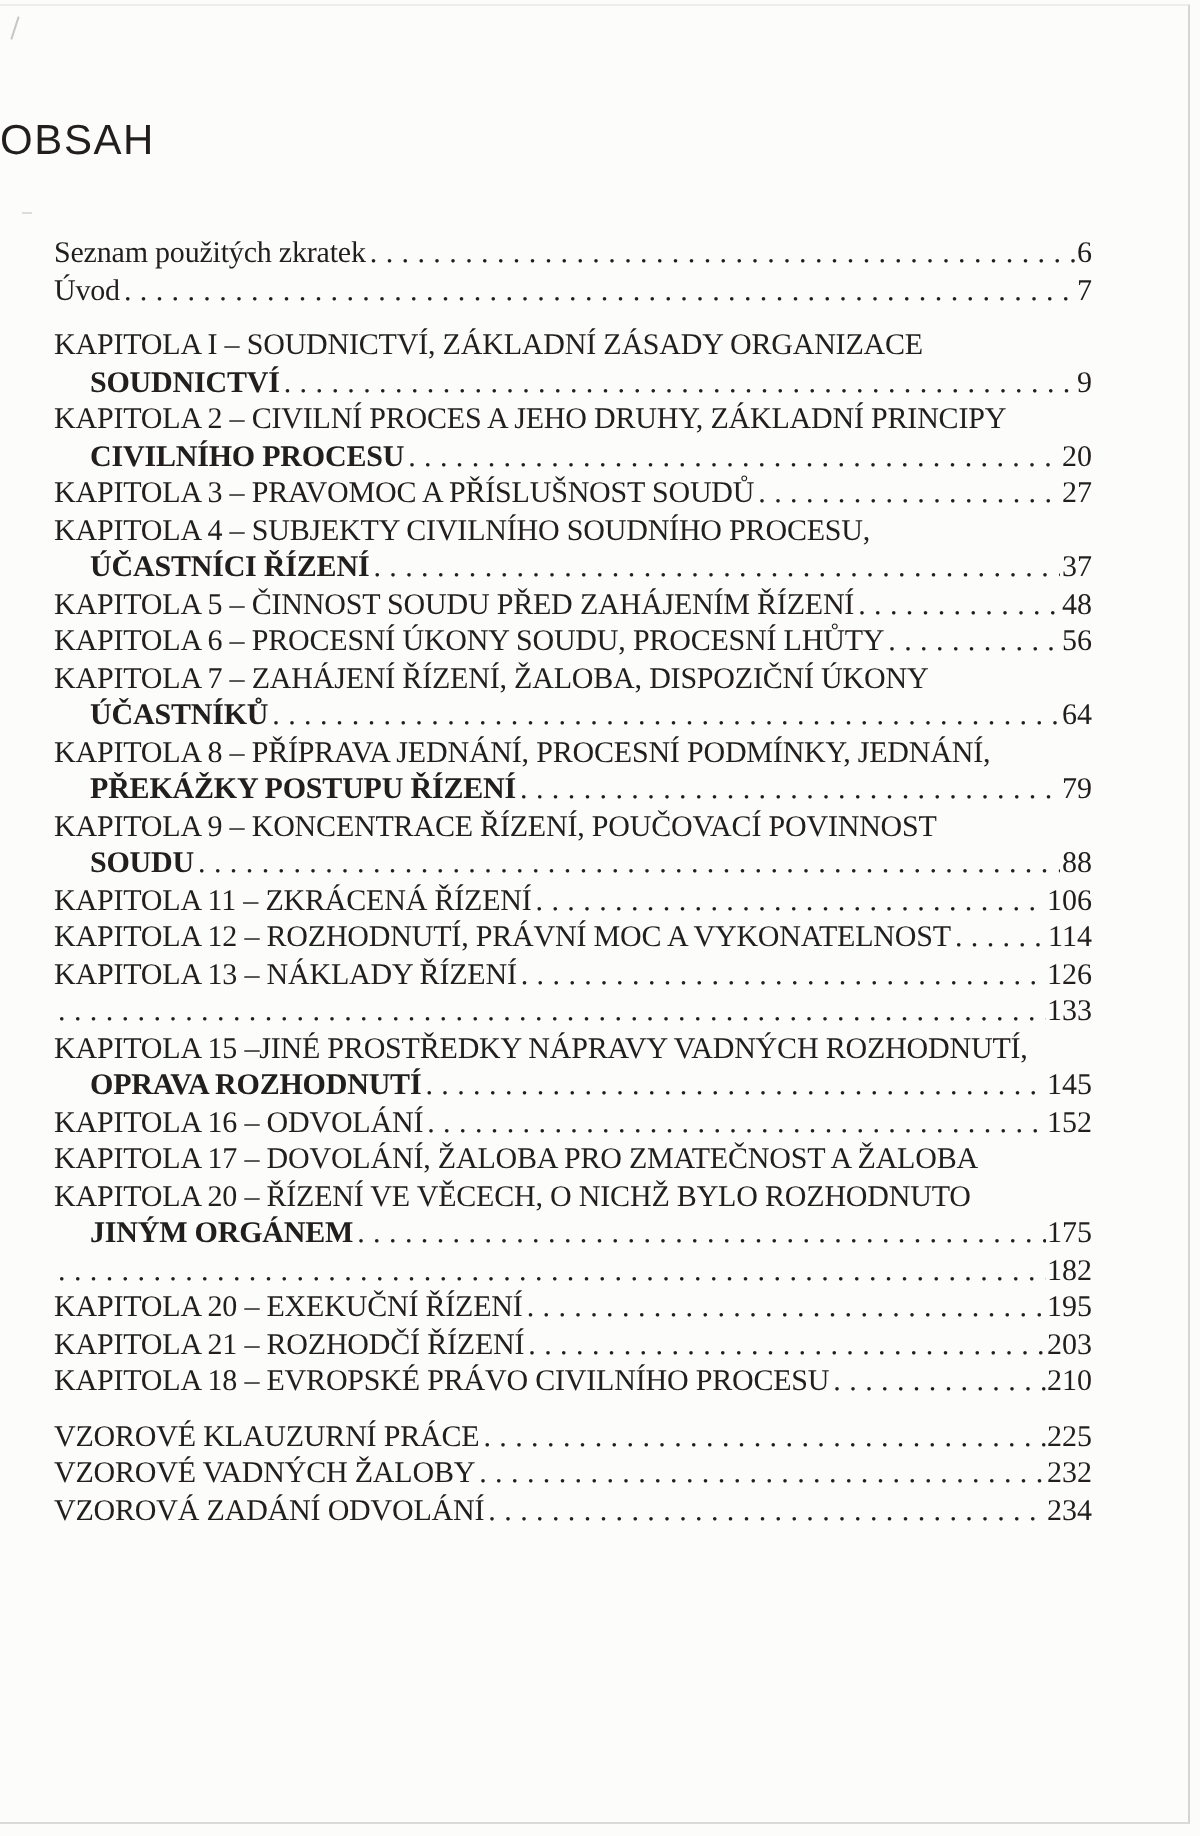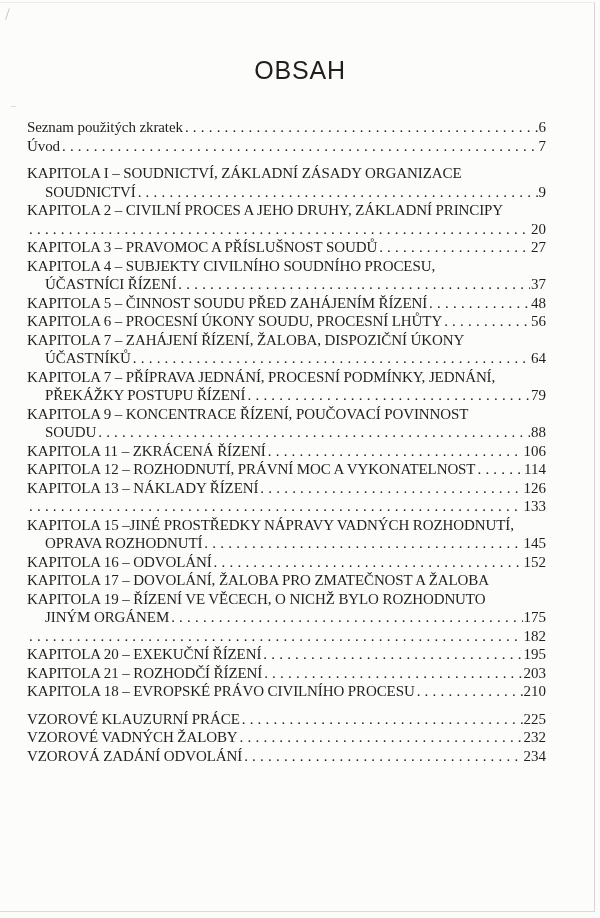--- a/index.html
+++ b/index.html
@@ -25,43 +25,42 @@
     position: absolute; left: 7px; top: 8px;
     width: 1px; height: 12px; background: #c9c7c3;
     transform: rotate(18deg);
   }
   .artifact-2 {
     position: absolute; left: 11px; top: 106px;
     width: 5px; height: 1px; background: #dedcd8;
   }
   .title {
     margin: 57px 0 0;
-    text-align: center;
     font-family: "Liberation Sans", sans-serif;
     font-weight: 500;
-    font-size: 25px;
+    font-size: 21px;
     line-height: 27px;
     letter-spacing: 0.8px;
   }
   .toc {
     margin: 34px 54px 0 27px;
   }
   .toc-entry.gap-before { margin-top: 9px; }
   .toc-line {
     display: flex;
     height: 18.5px;
     line-height: 18.5px;
     font-size: 15px;
   }
   .toc-line .t {
     flex: 0 0 auto;
     white-space: nowrap;
     letter-spacing: -0.1px;
   }
-  .toc-line.cont .t { padding-left: 18px; }
+  .toc-line.cont .t { padding-left: 18px; font-weight: bold; }
   .leader {
     flex: 1 1 auto;
     min-width: 6px;
     overflow: hidden;
     white-space: nowrap;
     padding-left: 2px;
   }
   .leader::after {
     content: "..........................................................................................";
     letter-spacing: 4.2px;
@@ -104,20 +103,21 @@
         <span class="t">SOUDNICTVÍ</span>
         <span class="leader"></span>
         <span class="pg">9</span>
       </div>
     </div>
     <div class="toc-entry">
       <div class="toc-line">
         <span class="t">KAPITOLA 2 – CIVILNÍ PROCES A JEHO DRUHY, ZÁKLADNÍ PRINCIPY</span>
       </div>
       <div class="toc-line cont">
+        <span class="t">CIVILNÍHO PROCESU</span>
         <span class="leader"></span>
         <span class="pg">20</span>
       </div>
     </div>
     <div class="toc-entry">
       <div class="toc-line">
         <span class="t">KAPITOLA 3 – PRAVOMOC A PŘÍSLUŠNOST SOUDŮ</span>
         <span class="leader"></span>
         <span class="pg">27</span>
       </div>
@@ -151,21 +151,21 @@
         <span class="t">KAPITOLA 7 – ZAHÁJENÍ ŘÍZENÍ, ŽALOBA, DISPOZIČNÍ ÚKONY</span>
       </div>
       <div class="toc-line cont">
         <span class="t">ÚČASTNÍKŮ</span>
         <span class="leader"></span>
         <span class="pg">64</span>
       </div>
     </div>
     <div class="toc-entry">
       <div class="toc-line">
-        <span class="t">KAPITOLA 7 – PŘÍPRAVA JEDNÁNÍ, PROCESNÍ PODMÍNKY, JEDNÁNÍ,</span>
+        <span class="t">KAPITOLA 8 – PŘÍPRAVA JEDNÁNÍ, PROCESNÍ PODMÍNKY, JEDNÁNÍ,</span>
       </div>
       <div class="toc-line cont">
         <span class="t">PŘEKÁŽKY POSTUPU ŘÍZENÍ</span>
         <span class="leader"></span>
         <span class="pg">79</span>
       </div>
     </div>
     <div class="toc-entry">
       <div class="toc-line">
         <span class="t">KAPITOLA 9 – KONCENTRACE ŘÍZENÍ, POUČOVACÍ POVINNOST</span>
@@ -220,21 +220,21 @@
         <span class="pg">152</span>
       </div>
     </div>
     <div class="toc-entry">
       <div class="toc-line">
         <span class="t">KAPITOLA 17 – DOVOLÁNÍ, ŽALOBA PRO ZMATEČNOST A ŽALOBA</span>
       </div>
     </div>
     <div class="toc-entry">
       <div class="toc-line">
-        <span class="t">KAPITOLA 19 – ŘÍZENÍ VE VĚCECH, O NICHŽ BYLO ROZHODNUTO</span>
+        <span class="t">KAPITOLA 20 – ŘÍZENÍ VE VĚCECH, O NICHŽ BYLO ROZHODNUTO</span>
       </div>
       <div class="toc-line cont">
         <span class="t">JINÝM ORGÁNEM</span>
         <span class="leader"></span>
         <span class="pg">175</span>
       </div>
     </div>
     <div class="toc-entry">
       <div class="toc-line">
         <span class="leader"></span>

